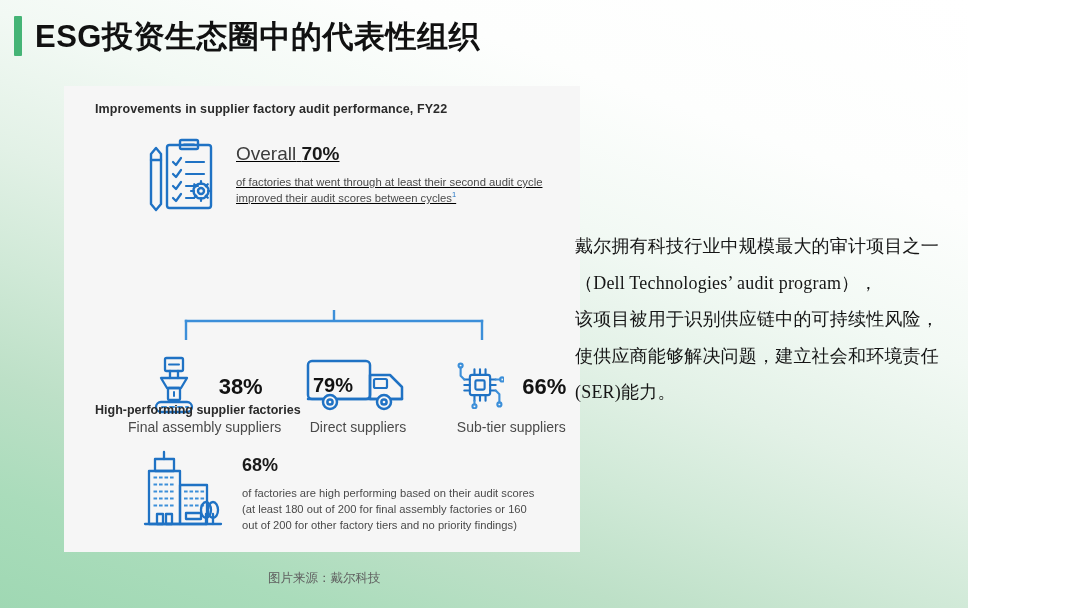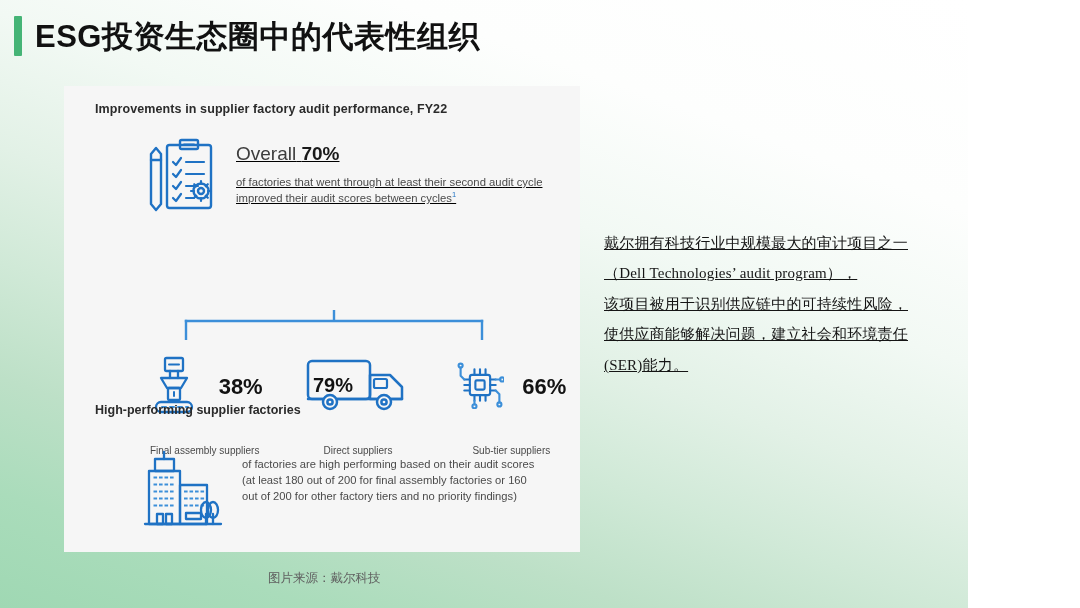--- a/index.html
+++ b/index.html
@@ -141,22 +141,22 @@
     color: #121212;
     line-height: 1;
   }
   .stat-value.inside {
     position: absolute;
     left: 7px;
     top: 17px;
     font-size: 20px;
   }
   .stat-label {
-    margin-top: 29px;
-    font-size: 10px;
+    margin-top: 3px;
+    font-size: 14px;
     color: #4a4a4a;
     white-space: nowrap;
   }
 
   
   .sub-heading {
     position: absolute;
     left: 31px;
     top: 317px;
     font-size: 12.5px;
@@ -193,29 +193,28 @@
     left: 268px;
     top: 570px;
     font-size: 12.5px;
     color: #5f5f5f;
     white-space: nowrap;
   }
 
   
   .right-para {
     position: absolute;
-    left: 604px;
+    left: 575px;
     top: 228px;
     width: 404px;
     font-family: "Liberation Serif", "DejaVu Serif", serif;
-    font-size: 15px;
+    font-size: 18px;
     color: #151515;
     line-height: 2.03;
     letter-spacing: 0.2px;
-    text-decoration: underline;
   }
 </style>
 </head>
 <body>
 
 <div class="slide">
 
   <div class="title-row">
     <div class="title-bar"></div>
     <div class="title-text">ESG投资生态圈中的代表性组织</div>
@@ -374,20 +373,21 @@
           <rect x="44" y="65" width="15" height="6"></rect>
 
           <ellipse cx="64" cy="62" rx="5" ry="8"></ellipse>
           <ellipse cx="71" cy="62" rx="5" ry="8"></ellipse>
           <path d="M64 66 L64 76 M71 66 L71 76"></path>
 
           <path d="M3 76 L79 76"></path>
         </svg>
       </span>
       <div class="hp-text">
+        <div class="hp-value">68%</div>
         <div class="hp-desc">
           <span>of factories are high performing based on their audit scores</span><br>
           <span>(at least 180 out of 200 for final assembly factories or 160</span><br>
           <span>out of 200 for other factory tiers and no priority findings)</span>
         </div>
       </div>
     </div>
 
   </div>
 

